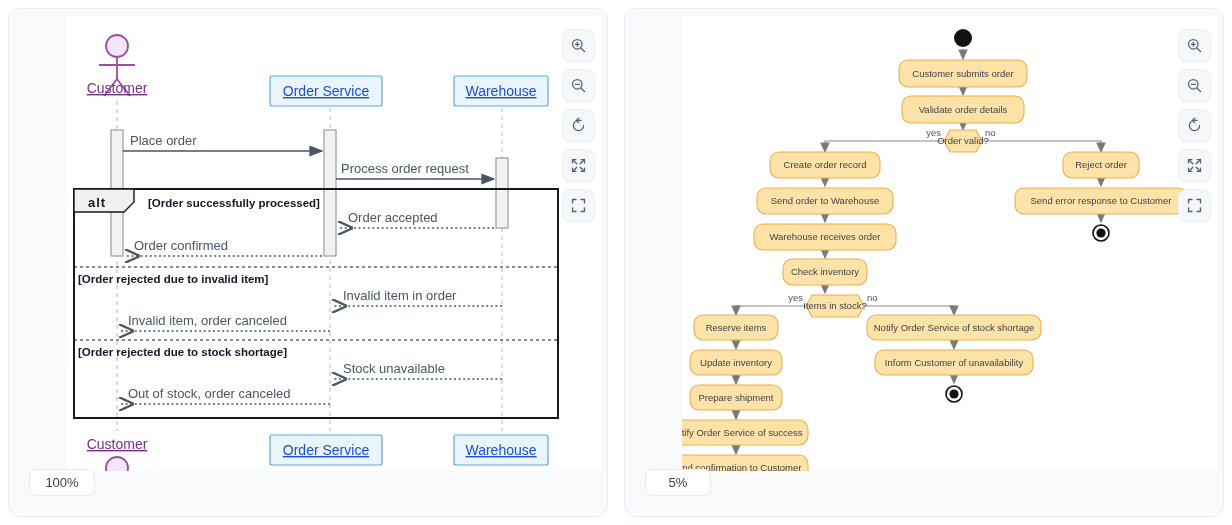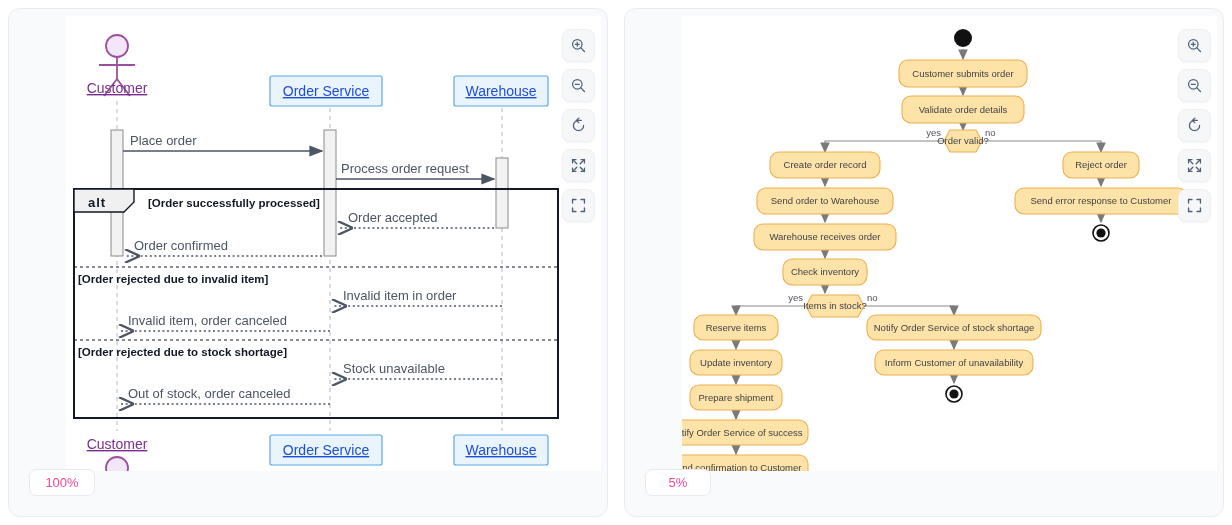--- a/index.html
+++ b/index.html
@@ -56,21 +56,21 @@
 
   
   .zoombadge{
     position:absolute;
     left:20px;bottom:20px;
     min-width:44px;
     padding:5px 10px;
     background:#ffffff;
     border:1px solid #e6e9ef;
     border-radius:7px;
-    font-size:13px;color:#ec4899;
+    font-size:13px;color:#404040;
     text-align:center;
     z-index:20;
   }
 
   
   svg text{font-family:"Liberation Sans", sans-serif;}
   .seq-label{font-size:13px;fill:#4b5563;}
   .seq-head{font-size:14px;fill:#1d4ed8;text-decoration:underline;}
   .actor-name{font-size:14px;fill:#7b2d8e;text-decoration:underline;}
   .alt-kw{font-size:13px;font-weight:bold;fill:#111827;letter-spacing:1px;}

